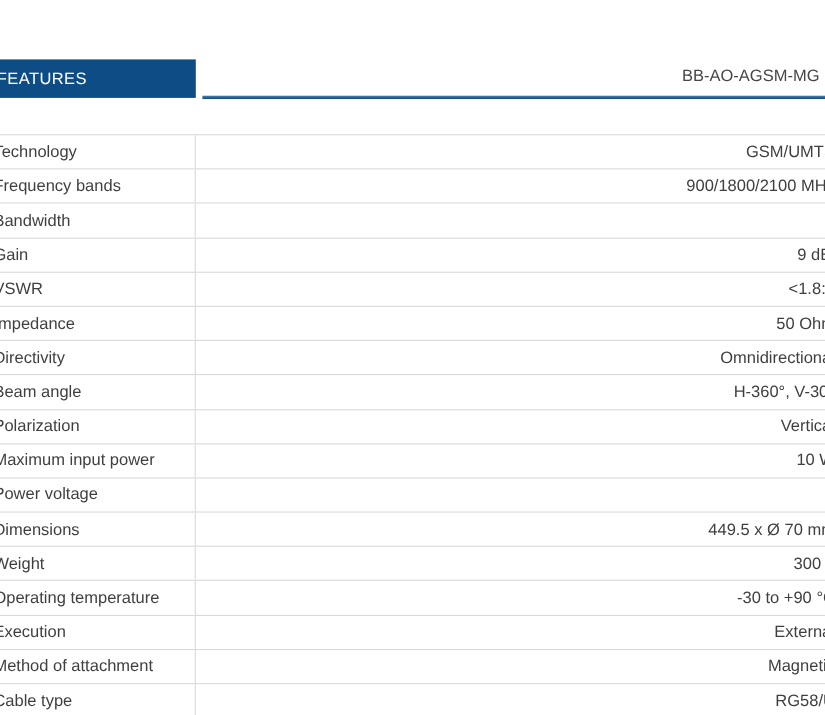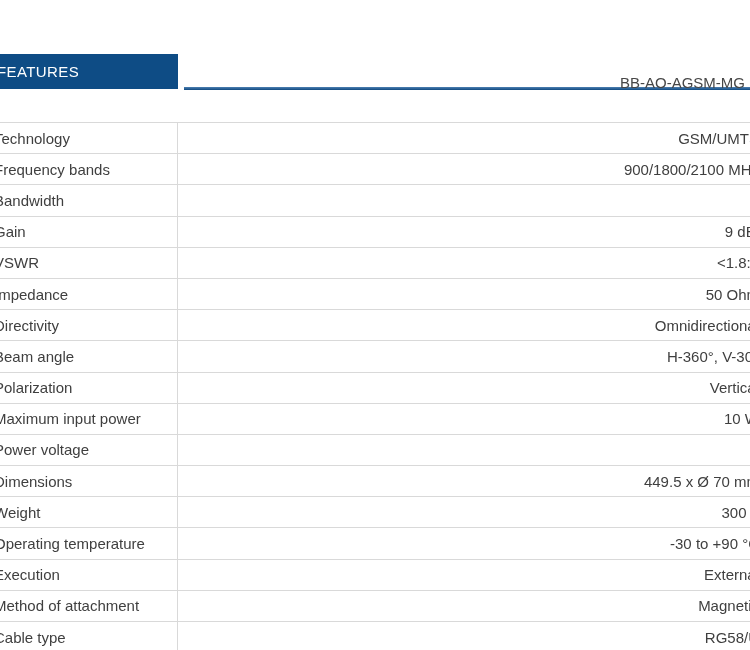--- a/index.html
+++ b/index.html
@@ -42,21 +42,21 @@
     position: absolute;
     left: 198px;
     top: 86.5px;
     width: 586px;
     height: 3px;
     background: linear-gradient(#4d80b3, #10497f);
   }
   .product-code {
     position: absolute;
     left: 634px;
-    top: 74px;
+    top: 61px;
     font-size: 15px;
     color: #474747;
     white-space: nowrap;
   }
   .spec-table {
     position: absolute;
     left: 0;
     top: 122px;
     width: 784px;
   }

